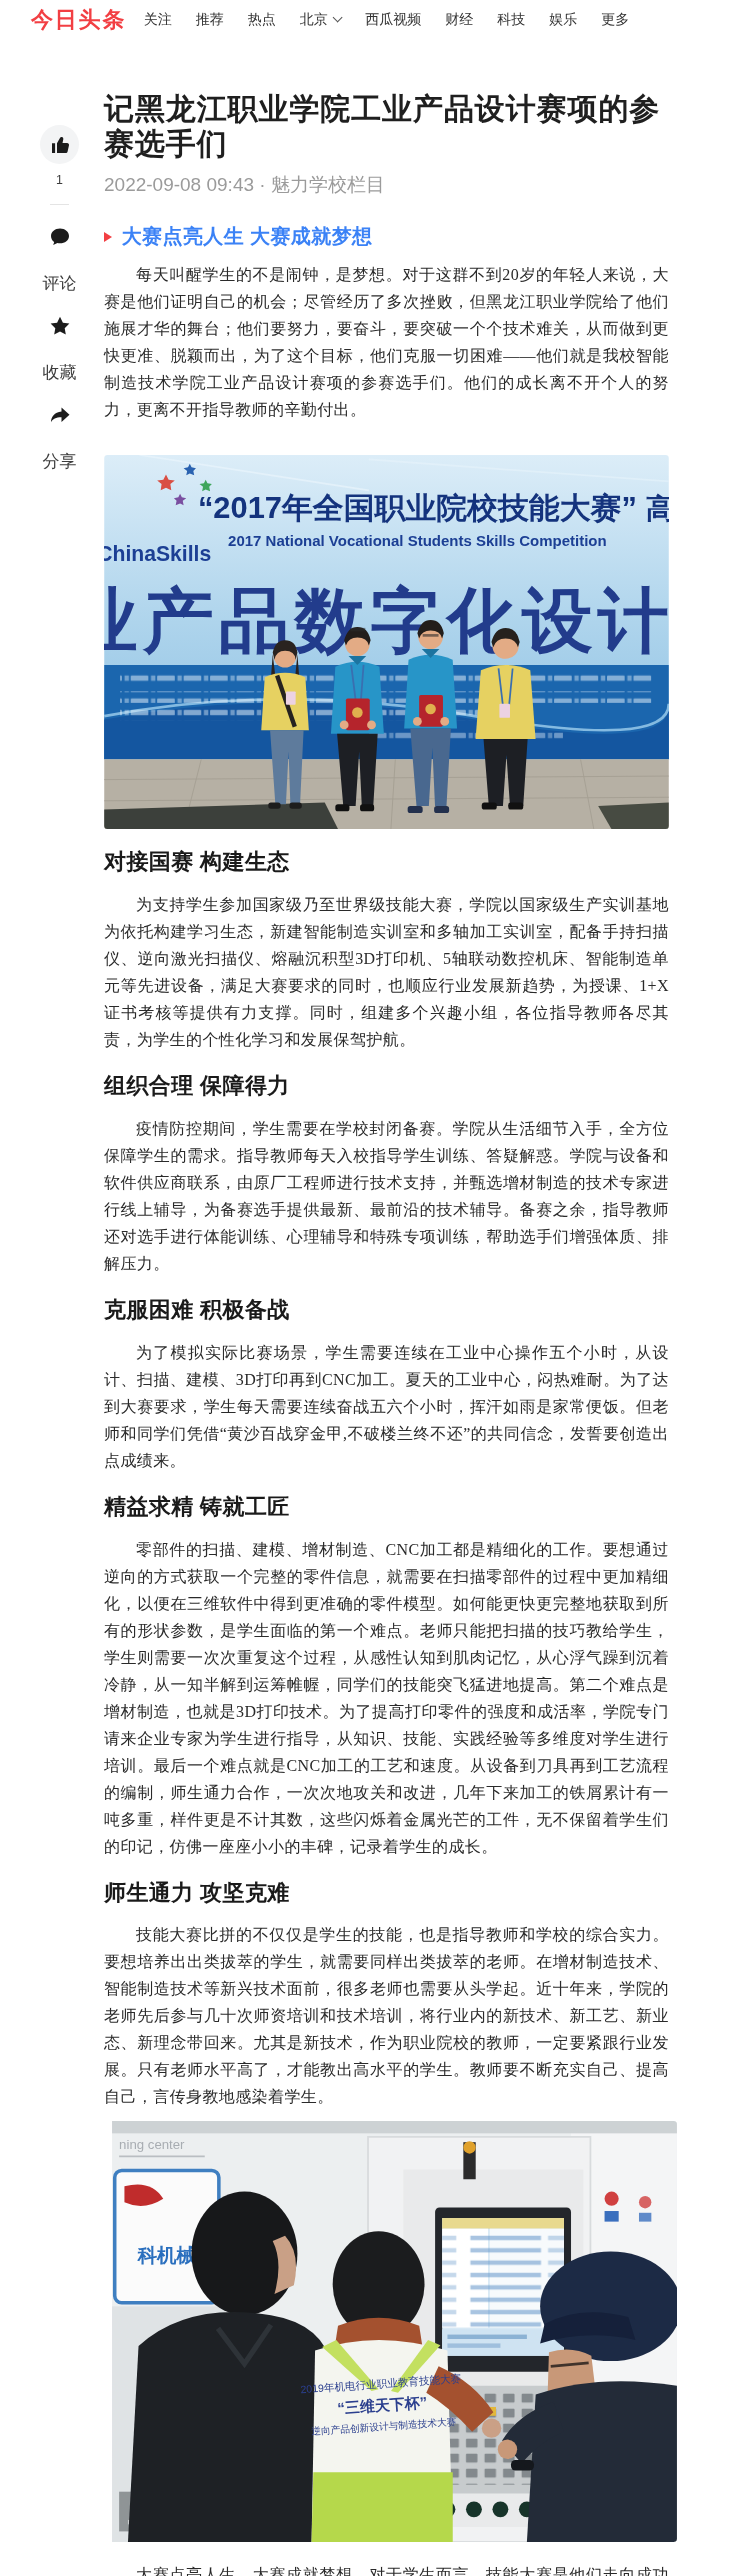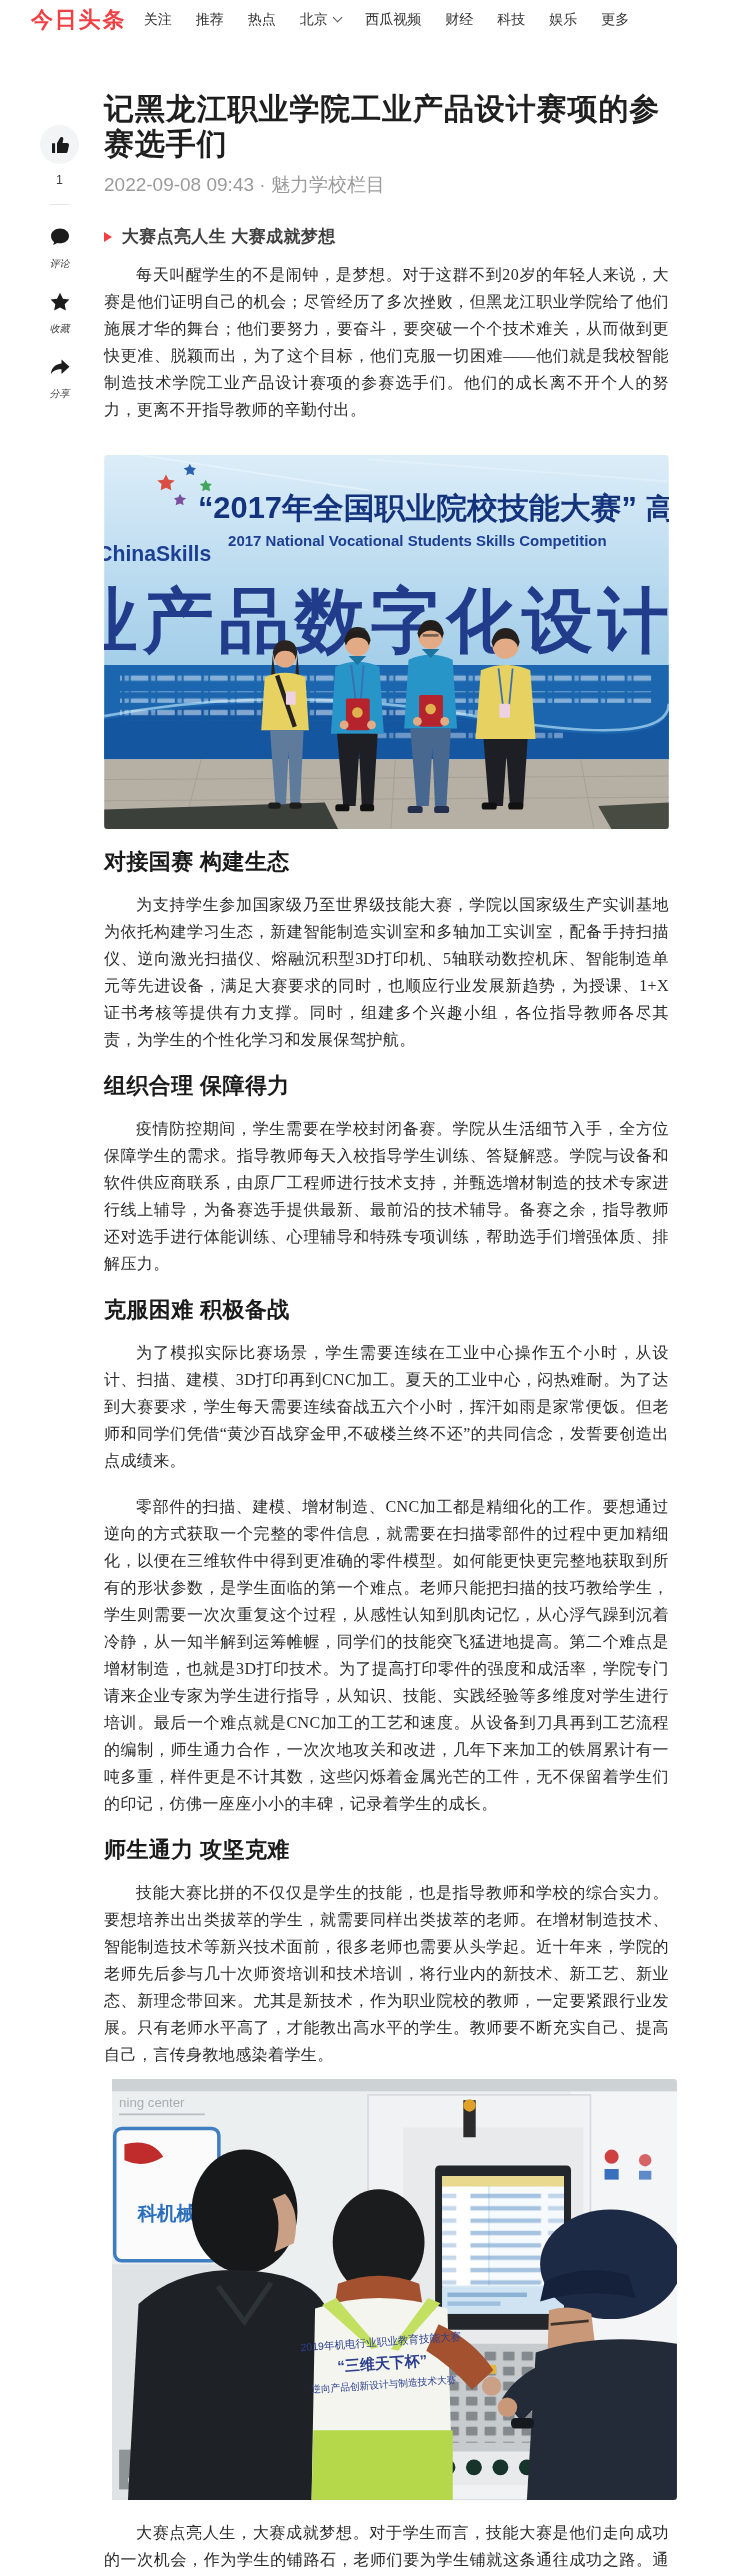--- a/index.html
+++ b/index.html
@@ -18,31 +18,31 @@
 
   
   .rail{position:absolute;left:39px;top:125px;width:41px;text-align:center;}
   .like-circle{width:39px;height:39px;border-radius:50%;background:#f3f4f5;
                display:flex;align-items:center;justify-content:center;margin:0 auto;cursor:pointer;}
   .rail svg{display:block;}
   .like-count{font-size:12.4px;color:#3c3c3c;margin-top:8.8px;}
   .rail-divider{width:19.4px;height:0.9px;background:#e4e4e4;margin:17.6px auto 19.4px auto;}
   .rail-btn{margin:0 auto 19.4px auto;cursor:pointer;}
   .rail-icon{width:24px;height:24px;margin:0 auto;}
-  .rail-label{font-size:10px;color:#3d3d3d;margin-top:8px;font-style:italic;}
+  .rail-label{font-size:17px;color:#3d3d3d;margin-top:23px;}
 
   
   .main{position:absolute;left:104px;top:0;width:565px;}
   h1.title{margin:91px 0 16px 0;font-size:30px;line-height:35px;font-weight:700;
            color:#1f1f1f;letter-spacing:0.9px;}
   .meta{margin-top:5.3px;font-size:19px;line-height:16px;color:#9b9b9b;}
   .flag-heading{margin-top:34px;display:flex;align-items:center;height:19.4px;}
   .flag-tri{width:0;height:0;border-left:8px solid #f23f43;border-top:5.3px solid transparent;
             border-bottom:5.3px solid transparent;margin-right:9.7px;}
-  .flag-text{font-size:17px;font-weight:700;color:#404040;letter-spacing:0.4px;}
+  .flag-text{font-size:20px;font-weight:700;color:#3b82f6;letter-spacing:0.4px;}
   p.body{margin:19.4px 0 0 0;font-size:16px;line-height:27px;letter-spacing:0.4px;
          text-align:justify;text-indent:2em;color:#2a2a2a;font-family:Liberation Serif, serif;}
   p.lead{margin-top:15px;}
   h2.sub{margin:23px 0 0 0;font-size:22px;line-height:19.4px;font-weight:700;
          color:#1a1a1a;letter-spacing:0.4px;}
   .figure{border-radius:3.5px;overflow:hidden;font-size:0;line-height:0;}
   .figure1{margin-top:32px;width:565px;height:374px;}
   .figure2{margin-top:10.6px;width:565px;height:421px;padding-left:8px;}
 </style>
 </head>
@@ -230,20 +230,21 @@
 
   <h2 class="sub">对接国赛 构建生态</h2>
   <p class="body">为支持学生参加国家级乃至世界级技能大赛，学院以国家级生产实训基地为依托构建学习生态，新建智能制造实训室和多轴加工实训室，配备手持扫描仪、逆向激光扫描仪、熔融沉积型3D打印机、5轴联动数控机床、智能制造单元等先进设备，满足大赛要求的同时，也顺应行业发展新趋势，为授课、1+X证书考核等提供有力支撑。同时，组建多个兴趣小组，各位指导教师各尽其责，为学生的个性化学习和发展保驾护航。</p>
 
   <h2 class="sub">组织合理 保障得力</h2>
   <p class="body">疫情防控期间，学生需要在学校封闭备赛。学院从生活细节入手，全方位保障学生的需求。指导教师每天入校指导学生训练、答疑解惑。学院与设备和软件供应商联系，由原厂工程师进行技术支持，并甄选增材制造的技术专家进行线上辅导，为备赛选手提供最新、最前沿的技术辅导。备赛之余，指导教师还对选手进行体能训练、心理辅导和特殊专项训练，帮助选手们增强体质、排解压力。</p>
 
   <h2 class="sub">克服困难 积极备战</h2>
   <p class="body">为了模拟实际比赛场景，学生需要连续在工业中心操作五个小时，从设计、扫描、建模、3D打印再到CNC加工。夏天的工业中心，闷热难耐。为了达到大赛要求，学生每天需要连续奋战五六个小时，挥汗如雨是家常便饭。但老师和同学们凭借“黄沙百战穿金甲,不破楼兰终不还”的共同信念，发誓要创造出点成绩来。</p>
 
+  <h2 class="sub">精益求精 铸就工匠</h2>
   <p class="body">零部件的扫描、建模、增材制造、CNC加工都是精细化的工作。要想通过逆向的方式获取一个完整的零件信息，就需要在扫描零部件的过程中更加精细化，以便在三维软件中得到更准确的零件模型。如何能更快更完整地获取到所有的形状参数，是学生面临的第一个难点。老师只能把扫描的技巧教给学生，学生则需要一次次重复这个过程，从感性认知到肌肉记忆，从心浮气躁到沉着冷静，从一知半解到运筹帷幄，同学们的技能突飞猛进地提高。第二个难点是增材制造，也就是3D打印技术。为了提高打印零件的强度和成活率，学院专门请来企业专家为学生进行指导，从知识、技能、实践经验等多维度对学生进行培训。最后一个难点就是CNC加工的工艺和速度。从设备到刀具再到工艺流程的编制，师生通力合作，一次次地攻关和改进，几年下来加工的铁屑累计有一吨多重，样件更是不计其数，这些闪烁着金属光芒的工件，无不保留着学生们的印记，仿佛一座座小小的丰碑，记录着学生的成长。</p>
 
   <h2 class="sub">师生通力 攻坚克难</h2>
   <p class="body">技能大赛比拼的不仅仅是学生的技能，也是指导教师和学校的综合实力。要想培养出出类拔萃的学生，就需要同样出类拔萃的老师。在增材制造技术、智能制造技术等新兴技术面前，很多老师也需要从头学起。近十年来，学院的老师先后参与几十次师资培训和技术培训，将行业内的新技术、新工艺、新业态、新理念带回来。尤其是新技术，作为职业院校的教师，一定要紧跟行业发展。只有老师水平高了，才能教出高水平的学生。教师要不断充实自己、提高自己，言传身教地感染着学生。</p>
 
   <div class="figure figure2">
     <svg width="565" height="421" viewBox="0 0 640 477">
       <defs>
         <pattern id="btns" width="21" height="17" patternUnits="userSpaceOnUse">
           <rect x="2" y="3" width="13" height="10" rx="1" fill="#83898d"></rect>

